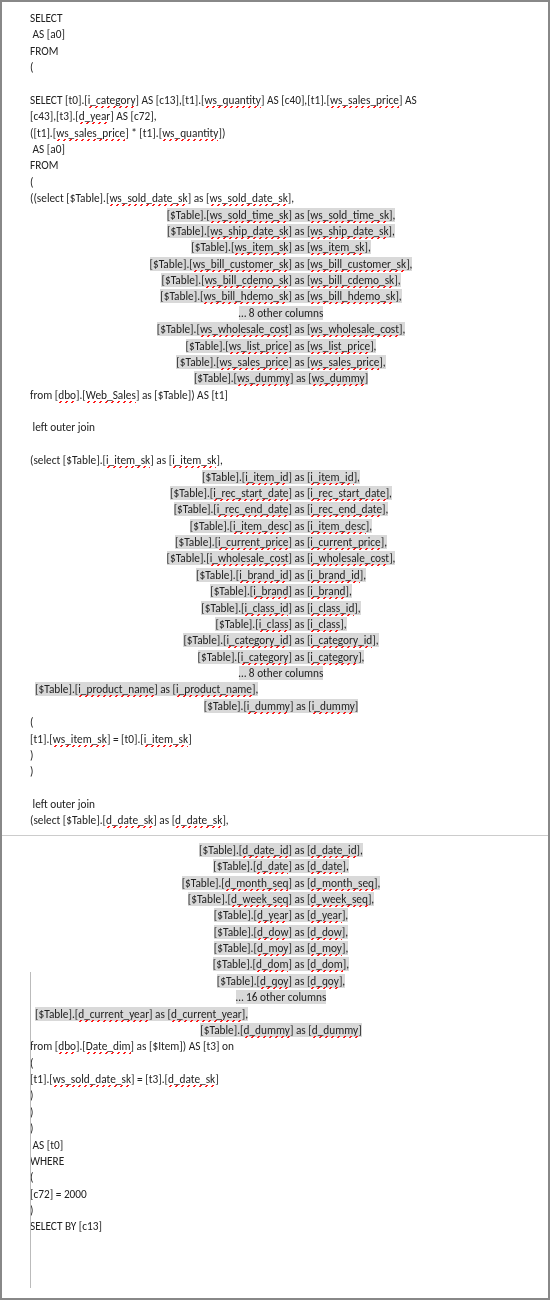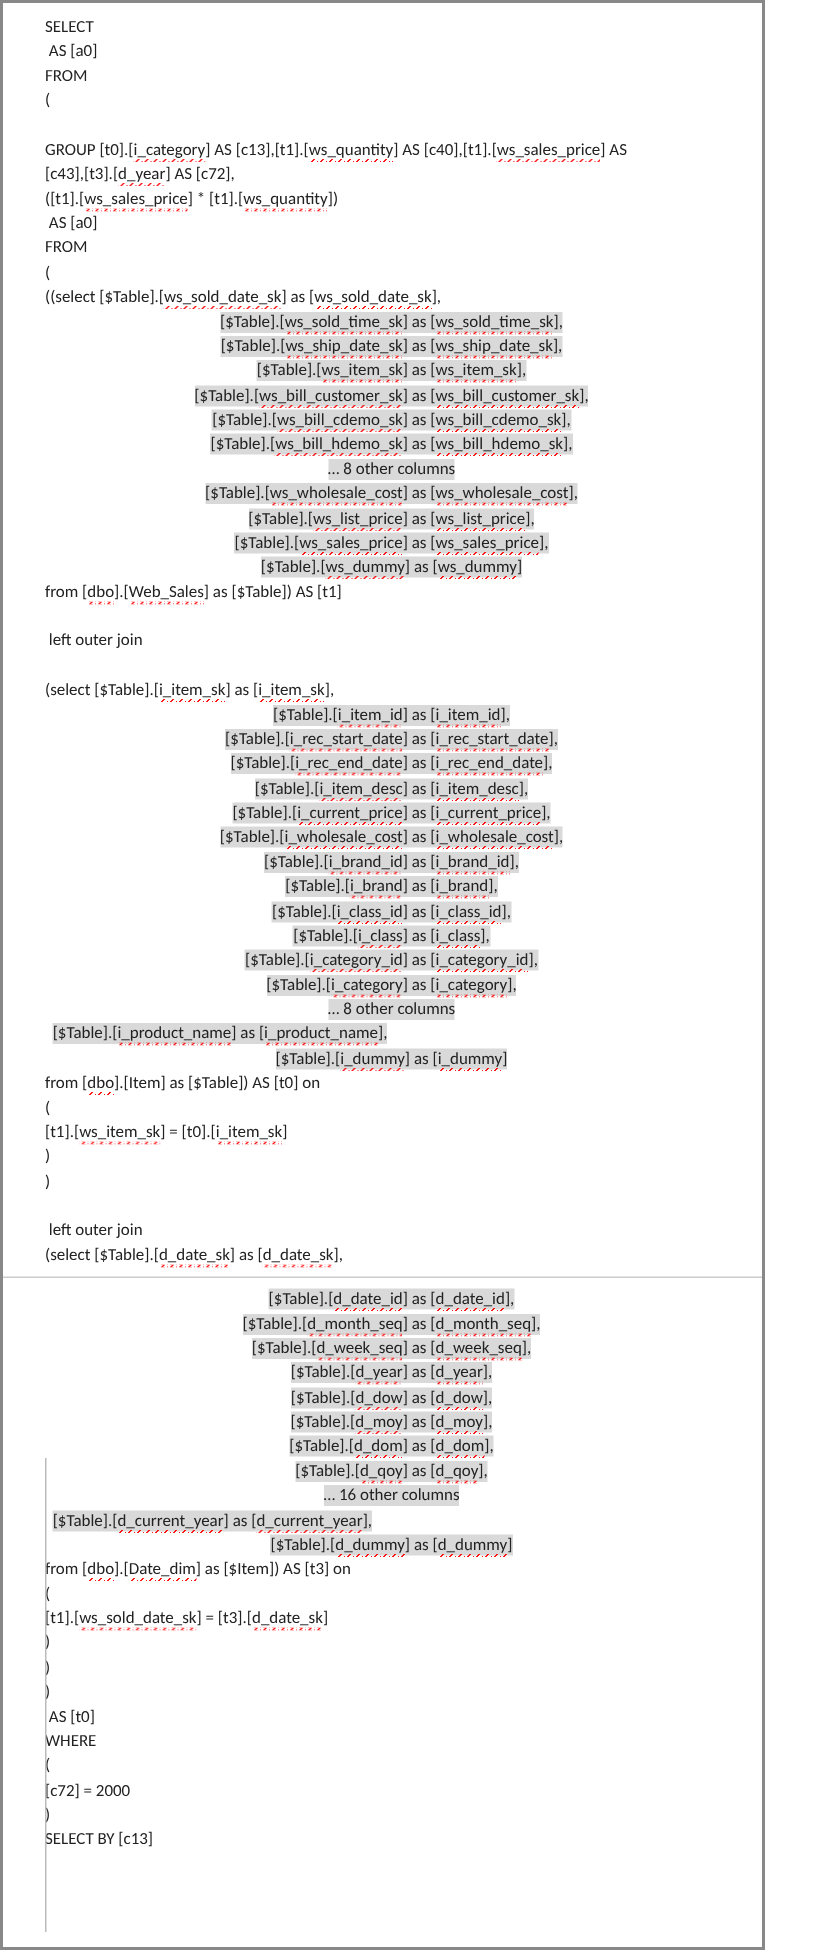--- a/index.html
+++ b/index.html
@@ -1,21 +1,21 @@
 <!DOCTYPE html>
 <html><head>
 <meta charset="utf-8">
 <style>
   html, body {
     margin: 0;
     padding: 0;
     background: #ffffff;
   }
   .page {
-    width: 510px;
+    width: 550px;
     height: 1300px;
     border: 2px solid #888;
     box-sizing: border-box;
     padding: 8px 28px 8px 28px;
     font-family: Calibri, Arial, sans-serif;
     font-size: 11.3px;
     line-height: 1.45;
     color: #222;
     position: relative;
   }
@@ -56,21 +56,21 @@
 <body>
 
 <div class="page">
 
 <div class="line">SELECT</div>
 <div class="line"> AS [a0]</div>
 <div class="line">FROM</div>
 <div class="line">(</div>
 <div class="line">&nbsp;</div>
 
-<div class="line"><span>GROUP [t0].[</span><span class="err">i_category</span><span>] AS [c13],[t1].[</span><span class="err">ws_quantity</span><span>] AS [c40],[t1].[</span><span class="err">ws_sales_price</span><span>] AS</span></div>
+<div class="line"><span>SELECT [t0].[</span><span class="err">i_category</span><span>] AS [c13],[t1].[</span><span class="err">ws_quantity</span><span>] AS [c40],[t1].[</span><span class="err">ws_sales_price</span><span>] AS</span></div>
 <div class="line"><span>[c43],[t3].[</span><span class="err">d_year</span><span>] AS [c72],</span></div>
 <div class="line"><span>([t1].[</span><span class="err">ws_sales_price</span><span>] * [t1].[</span><span class="err">ws_quantity</span><span>])</span></div>
 <div class="line"> AS [a0]</div>
 <div class="line">FROM</div>
 <div class="line">(</div>
 
 <div class="line"><span>((select [$Table].[</span><span class="err">ws_sold_date_sk</span><span>] as [</span><span class="err">ws_sold_date_sk</span><span>],</span></div>
 
 <div class="line ind1"><span class="hl"><span>[$Table].[</span><span class="err">ws_sold_time_sk</span><span>] as [</span><span class="err">ws_sold_time_sk</span><span>],</span></span></div>
 <div class="line ind1"><span class="hl"><span>[$Table].[</span><span class="err">ws_ship_date_sk</span><span>] as [</span><span class="err">ws_ship_date_sk</span><span>],</span></span></div>
@@ -98,35 +98,35 @@
 <div class="line ind1"><span class="hl"><span>[$Table].[</span><span class="err">i_wholesale_cost</span><span>] as [</span><span class="err">i_wholesale_cost</span><span>],</span></span></div>
 <div class="line ind1"><span class="hl"><span>[$Table].[</span><span class="err">i_brand_id</span><span>] as [</span><span class="err">i_brand_id</span><span>],</span></span></div>
 <div class="line ind1"><span class="hl"><span>[$Table].[</span><span class="err">i_brand</span><span>] as [</span><span class="err">i_brand</span><span>],</span></span></div>
 <div class="line ind1"><span class="hl"><span>[$Table].[</span><span class="err">i_class_id</span><span>] as [</span><span class="err">i_class_id</span><span>],</span></span></div>
 <div class="line ind1"><span class="hl"><span>[$Table].[</span><span class="err">i_class</span><span>] as [</span><span class="err">i_class</span><span>],</span></span></div>
 <div class="line ind1"><span class="hl"><span>[$Table].[</span><span class="err">i_category_id</span><span>] as [</span><span class="err">i_category_id</span><span>],</span></span></div>
 <div class="line ind1"><span class="hl"><span>[$Table].[</span><span class="err">i_category</span><span>] as [</span><span class="err">i_category</span><span>],</span></span></div>
 <div class="line ind1"><span class="hl">… 8 other columns</span></div>
 <div class="line">  <span class="hl"><span>[$Table].[</span><span class="err">i_product_name</span><span>] as [</span><span class="err">i_product_name</span><span>],</span></span></div>
 <div class="line ind1"><span class="hl"><span>[$Table].[</span><span class="err">i_dummy</span><span>] as [</span><span class="err">i_dummy</span><span>]</span></span></div>
-<div class="line"><span>from [</span><span class="err">dbo</span><span>].[</span><span>Item</span><span>] as [$Table]) AS [t0] on</span></div>
 <div class="line">(</div>
 <div class="line"><span>[t1].[</span><span class="err">ws_item_sk</span><span>] = [t0].[</span><span class="err">i_item_sk</span><span>]</span></div>
 <div class="line">)</div>
 <div class="line">)</div>
 
 <div class="line">&nbsp;</div>
 <div class="line"> left outer join</div>
 <div class="line"><span>(select [$Table].[</span><span class="err">d_date_sk</span><span>] as [</span><span class="err">d_date_sk</span><span>],</span></div>
 
 <hr class="hr">
 
 <div class="ruleL"></div>
 
 <div class="line ind1"><span class="hl"><span>[$Table].[</span><span class="err">d_date_id</span><span>] as [</span><span class="err">d_date_id</span><span>],</span></span></div>
+<div class="line ind1"><span class="hl"><span>[$Table].[</span><span class="err">d_date</span><span>] as [</span><span class="err">d_date</span><span>],</span></span></div>
 <div class="line ind1"><span class="hl"><span>[$Table].[</span><span class="err">d_month_seq</span><span>] as [</span><span class="err">d_month_seq</span><span>],</span></span></div>
 <div class="line ind1"><span class="hl"><span>[$Table].[</span><span class="err">d_week_seq</span><span>] as [</span><span class="err">d_week_seq</span><span>],</span></span></div>
 <div class="line ind1"><span class="hl"><span>[$Table].[</span><span class="err">d_year</span><span>] as [</span><span class="err">d_year</span><span>],</span></span></div>
 <div class="line ind1"><span class="hl"><span>[$Table].[</span><span class="err">d_dow</span><span>] as [</span><span class="err">d_dow</span><span>],</span></span></div>
 <div class="line ind1"><span class="hl"><span>[$Table].[</span><span class="err">d_moy</span><span>] as [</span><span class="err">d_moy</span><span>],</span></span></div>
 <div class="line ind1"><span class="hl"><span>[$Table].[</span><span class="err">d_dom</span><span>] as [</span><span class="err">d_dom</span><span>],</span></span></div>
 <div class="line ind1"><span class="hl"><span>[$Table].[</span><span class="err">d_qoy</span><span>] as [</span><span class="err">d_qoy</span><span>],</span></span></div>
 <div class="line ind1"><span class="hl">… 16 other columns</span></div>
 <div class="line">  <span class="hl"><span>[$Table].[</span><span class="err">d_current_year</span><span>] as [</span><span class="err">d_current_year</span><span>],</span></span></div>
 <div class="line ind1"><span class="hl"><span>[$Table].[</span><span class="err">d_dummy</span><span>] as [</span><span class="err">d_dummy</span><span>]</span></span></div>

